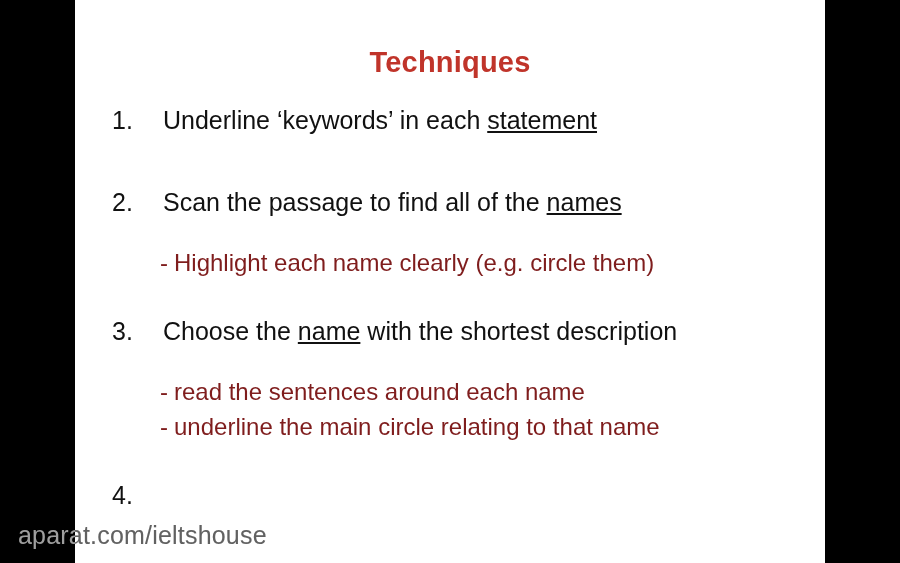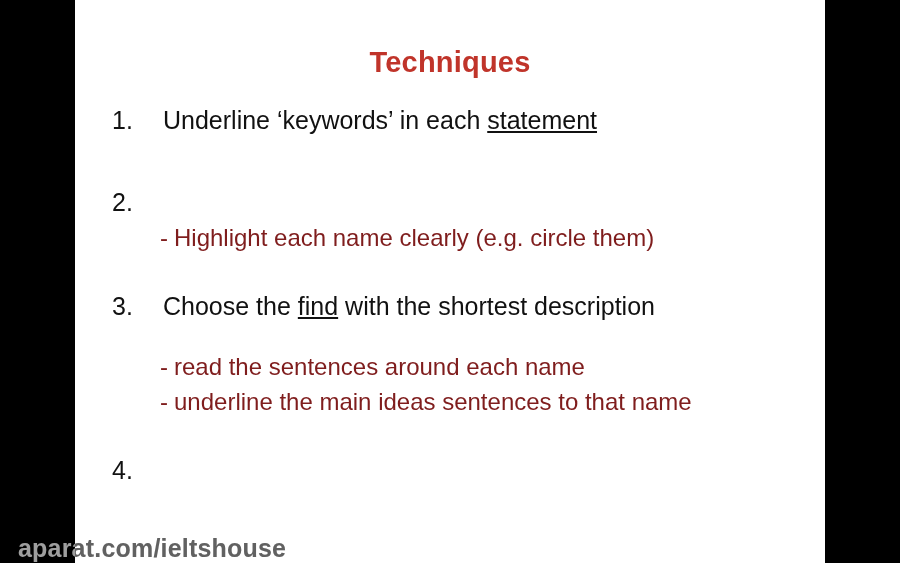--- a/index.html
+++ b/index.html
@@ -92,23 +92,23 @@
   u.ul { text-underline-offset: 2px; }
 
   
   .gap-item   { height: 57px; }   
   .gap-sub    { height: 36px; }   
   .gap-block  { height: 44px; }   
 
   #watermark {
     position: absolute;
     left: 18px;
-    top: 534px;
+    top: 521px;
     font-size: 25px;
-    font-weight: bold;
+    font-weight: normal;
     color: #ffffff;
     opacity: 0.62;
     letter-spacing: 0.2px;
     white-space: nowrap;
     pointer-events: none;
     z-index: 5;
     mix-blend-mode: difference;
   }
 </style>
 </head>
@@ -127,45 +127,46 @@
 
       <div class="item">
         <span class="item-num">1.</span>
         <span class="item-main"><span>Underline ‘keywords’ in each </span><u class="ul">statement</u><span></span></span>
       </div>
 
       <div class="gap-item"></div>
 
       <div class="item">
         <span class="item-num">2.</span>
+        <span class="item-main"><span>Scan the passage to find all of the </span><u class="ul">names</u><span></span></span>
       </div>
 
       <div class="gap-sub"></div>
 
       <div class="sub">
         <span class="dash">-</span><span>Highlight each name clearly (e.g. circle them)</span>
       </div>
 
       <div class="gap-block"></div>
 
       <div class="item">
         <span class="item-num">3.</span>
-        <span class="item-main"><span>Choose the </span><u class="ul">find</u><span> with the shortest description</span></span>
+        <span class="item-main"><span>Choose the </span><u class="ul">name</u><span> with the shortest description</span></span>
       </div>
 
       <div class="gap-sub"></div>
 
       <div class="sub">
         <span class="dash">-</span><span>read the sentences around each name</span>
       </div>
 
       <div style="height:11px"></div>
 
       <div class="sub">
-        <span class="dash">-</span><span>underline the main ideas sentences to that name</span>
+        <span class="dash">-</span><span>underline the main circle relating to that name</span>
       </div>
 
       <div class="gap-block"></div>
 
       <div class="item">
         <span class="item-num">4.</span>
       </div>
 
     </div>
   </div>

